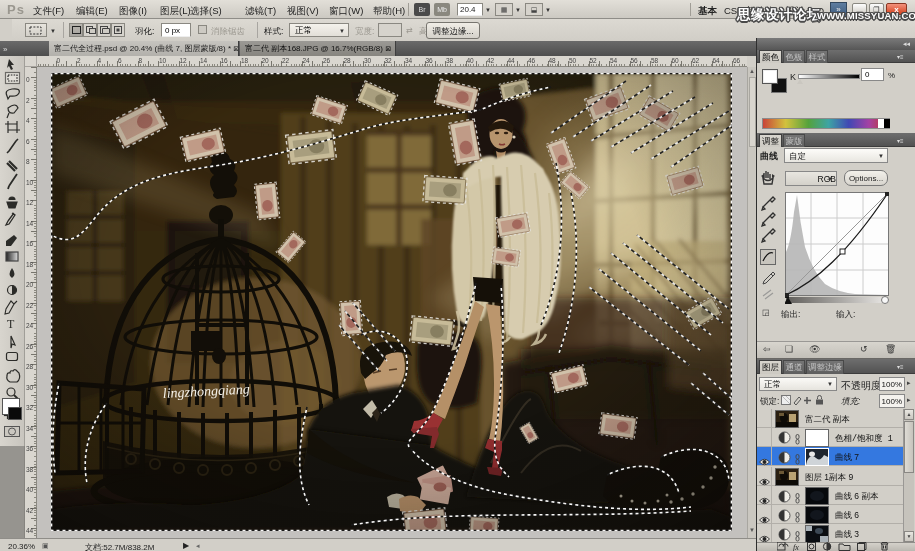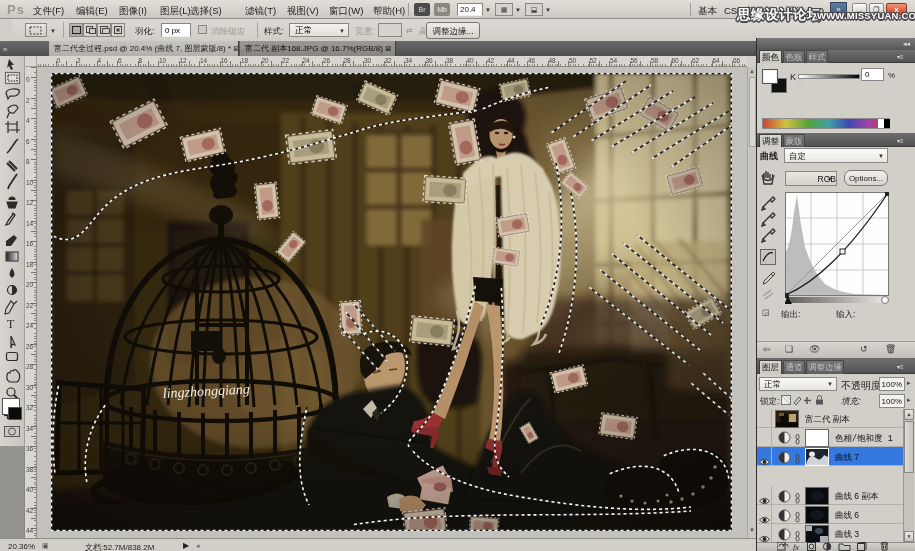--- a/index.html
+++ b/index.html
@@ -69,21 +69,21 @@
     <span class="abs" style="left:414px; top:3px; width:16px; height:13px; background:#4a4a4a; border-radius:2px; color:#ddd; font-size:7px; text-align:center; line-height:13px;">Br</span>
     <span class="abs" style="left:434px; top:3px; width:16px; height:13px; background:#8a887f; border-radius:2px; color:#eee; font-size:7px; text-align:center; line-height:13px;">Mb</span>
 
     <span class="abs sunken" style="left:457px; top:3px; width:26px; height:13px; font-size:8px; line-height:12px; text-indent:2px;">20.4</span>
     <span class="abs" style="left:485px; top:7px; font-size:6px; color:#333;">▼</span>
     <span class="abs obox" style="left:495px; top:3px; width:18px; height:13px; color:#444; font-size:7px; text-align:center; line-height:12px;">▦</span>
     <span class="abs" style="left:515px; top:7px; font-size:6px; color:#333;">▼</span>
     <span class="abs obox" style="left:525px; top:3px; width:18px; height:13px; color:#444; font-size:7px; text-align:center; line-height:12px;">⬓</span>
     <span class="abs" style="left:545px; top:7px; font-size:6px; color:#333;">▼</span>
     <span class="abs" style="left:690px; top:3px; width:1px; height:13px; background:#a09d96;"></span>
-    <span class="mitem abs" style="left:698px; font-weight:normal;">基本</span>
+    <span class="mitem abs" style="left:698px; font-weight:bold;">基本</span>
     <span class="mitem abs" style="left:724px;">CS5-新功能</span>
     <span class="mitem abs" style="left:786px;">设计</span>
     <span class="mitem abs" style="left:812px;">3D</span>
     <span class="abs" style="left:830px; top:2px; width:17px; height:15px; background:linear-gradient(#5e7da0,#3f5c7e); border:1px solid #32475e; color:#eee; font-size:8px; text-align:center; line-height:14px;">»</span>
 
     <span class="abs" style="left:852px; top:3px; width:15px; height:12px; background:linear-gradient(#fdfdfd,#cfccc5); border:1px solid #8a8881; border-radius:2px; font-size:8px; line-height:9px; text-align:center; color:#333;">▁</span>
     <span class="abs" style="left:869px; top:3px; width:15px; height:12px; background:linear-gradient(#fdfdfd,#cfccc5); border:1px solid #8a8881; border-radius:2px; font-size:7px; line-height:11px; text-align:center; color:#333;">❐</span>
     <span class="abs" style="left:886px; top:3px; width:21px; height:12px; background:linear-gradient(#f2927c,#d4421f); border:1px solid #8a3723; border-radius:2px; color:#fff; font-size:8px; font-weight:bold; text-align:center; line-height:11px;">x</span>
   </div>
 
@@ -716,20 +716,38 @@
             </svg></span>
           <span class="abs" style="left:48px; top:1px; border:1px solid #fff; width:24px; height:18px;">
             <span class="abs" style="left:0;top:0"><svg width="22" height="16">
                 <rect width="22" height="16" fill="#1d242e"></rect>
                 <path d="M1,12 Q5,4 10,9 Q14,13 18,6 L22,8 V16 H0 Z" fill="#cfd4d8"></path>
                 <ellipse cx="6" cy="5" rx="3" ry="2.5" fill="#e8e8e8"></ellipse>
               </svg></span>
           </span>
           <span class="abs" style="left:78px; top:5px; font-size:8.5px; color:#111;">曲线 7</span>
         </div>
+      <div class="abs" style="left:0; top:58px; width:146px; height:19px; background:transparent; border-bottom:1px solid #b2afa9;">
+          <div class="abs" style="left:0; top:0; width:15px; height:19px; border-right:1px solid #b2afa9;">
+            <span class="abs" style="left:2px; top:5px;"><svg width="11" height="8" viewBox="0 0 11 8">
+                <path d="M0.5,4 Q5.5,-1.5 10.5,4 Q5.5,9.5 0.5,4 Z" fill="#e8e6e0" stroke="#333" stroke-width="0.9"></path>
+                <circle cx="5.5" cy="4" r="2" fill="#222"></circle>
+              </svg></span>
+          </div>
+          <span class="abs" style="left:18px; top:1px; border:1px solid #666; width:24px; height:18px;">
+            <span class="abs" style="left:0;top:0"><svg width="22" height="16">
+                <rect width="22" height="16" fill="#2b2012"></rect>
+                <rect x="13" y="3" width="7" height="8" fill="#b9a273"></rect>
+                <ellipse cx="8" cy="7" rx="4" ry="5" fill="#0e0b07"></ellipse>
+                <rect x="0" y="11" width="22" height="5" fill="#0d0a06"></rect>
+                <rect x="3" y="2" width="5" height="3" fill="#6b5836"></rect>
+              </svg></span>
+          </span>
+          <span class="abs" style="left:48px; top:5px; font-size:8.5px; color:#111;">图层 1副本 9</span>
+        </div>
       <div class="abs" style="left:0; top:77px; width:146px; height:19px; background:transparent; border-bottom:1px solid #b2afa9;">
           <div class="abs" style="left:0; top:0; width:15px; height:19px; border-right:1px solid #b2afa9;">
             <span class="abs" style="left:2px; top:5px;"><svg width="11" height="8" viewBox="0 0 11 8">
                 <path d="M0.5,4 Q5.5,-1.5 10.5,4 Q5.5,9.5 0.5,4 Z" fill="#e8e6e0" stroke="#333" stroke-width="0.9"></path>
                 <circle cx="5.5" cy="4" r="2" fill="#222"></circle>
               </svg></span>
           </div>
           <span class="abs" style="left:21px; top:3px;"><svg width="13" height="13" viewBox="0 0 13 13">
               <circle cx="6.5" cy="6.5" r="5.5" fill="#f0eee8" stroke="#555"></circle>
               <path d="M6.5,1 a5.5,5.5 0 0 0 0,11 Z" fill="#333"></path>

